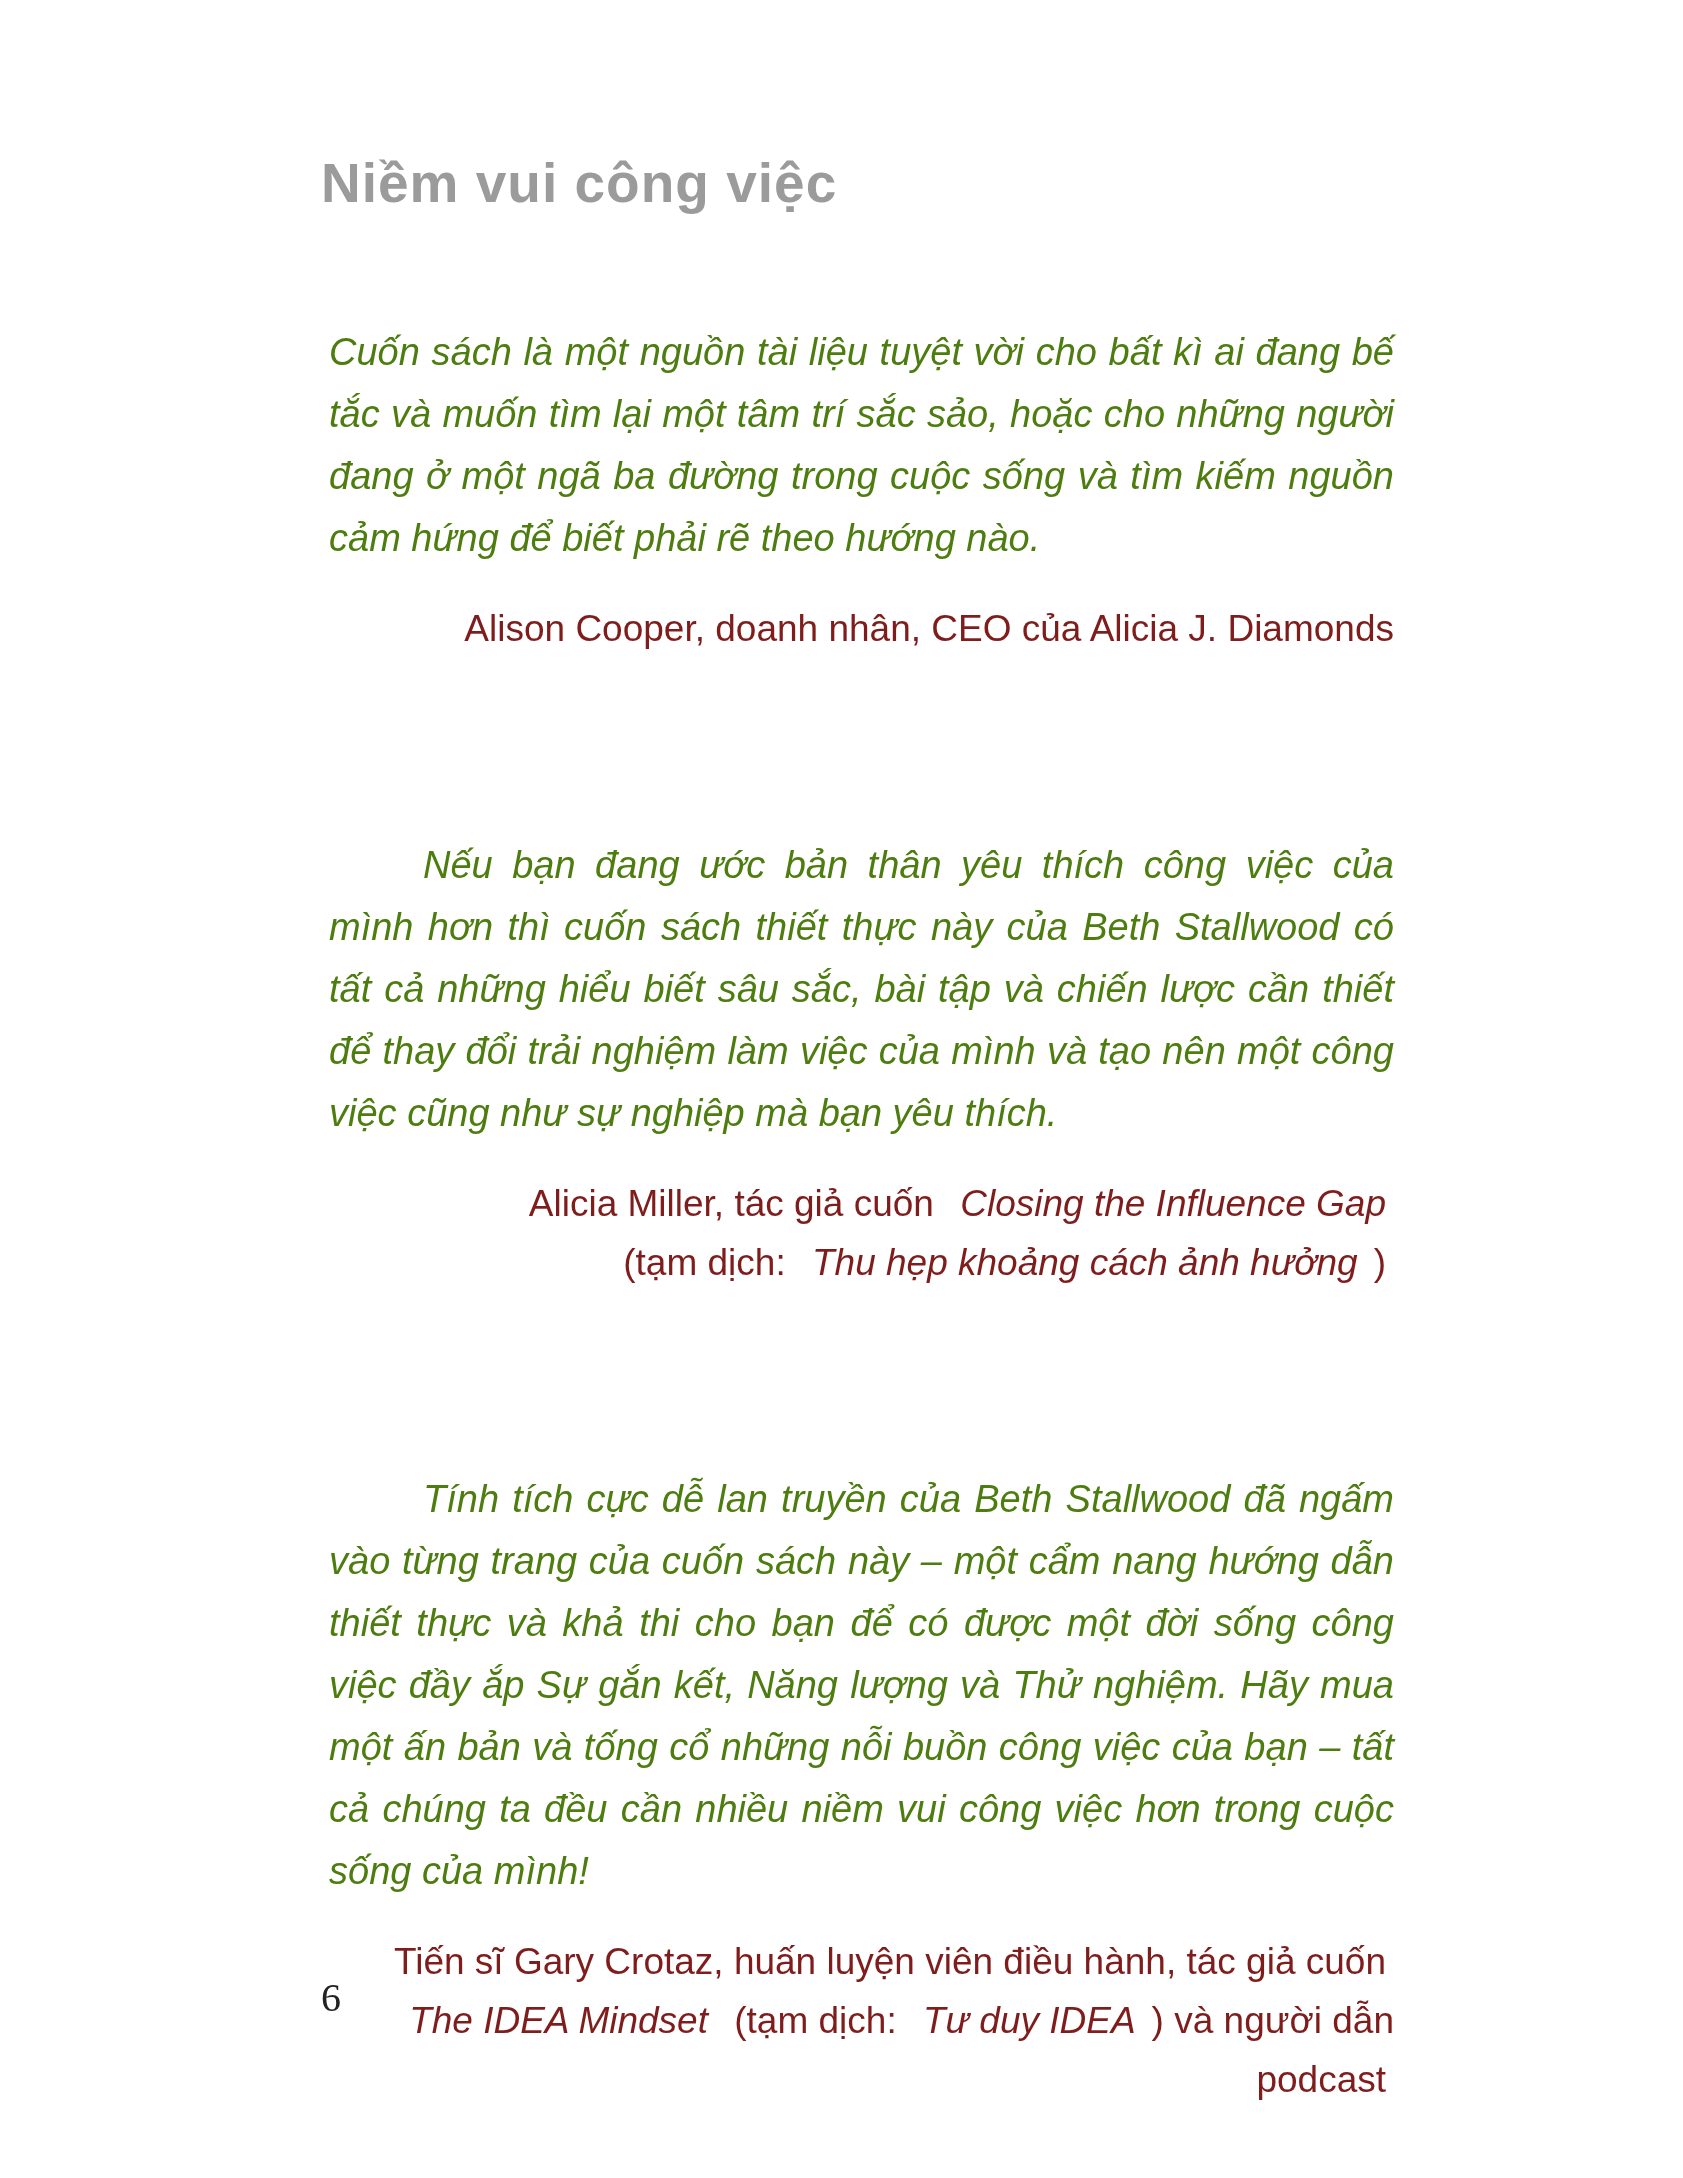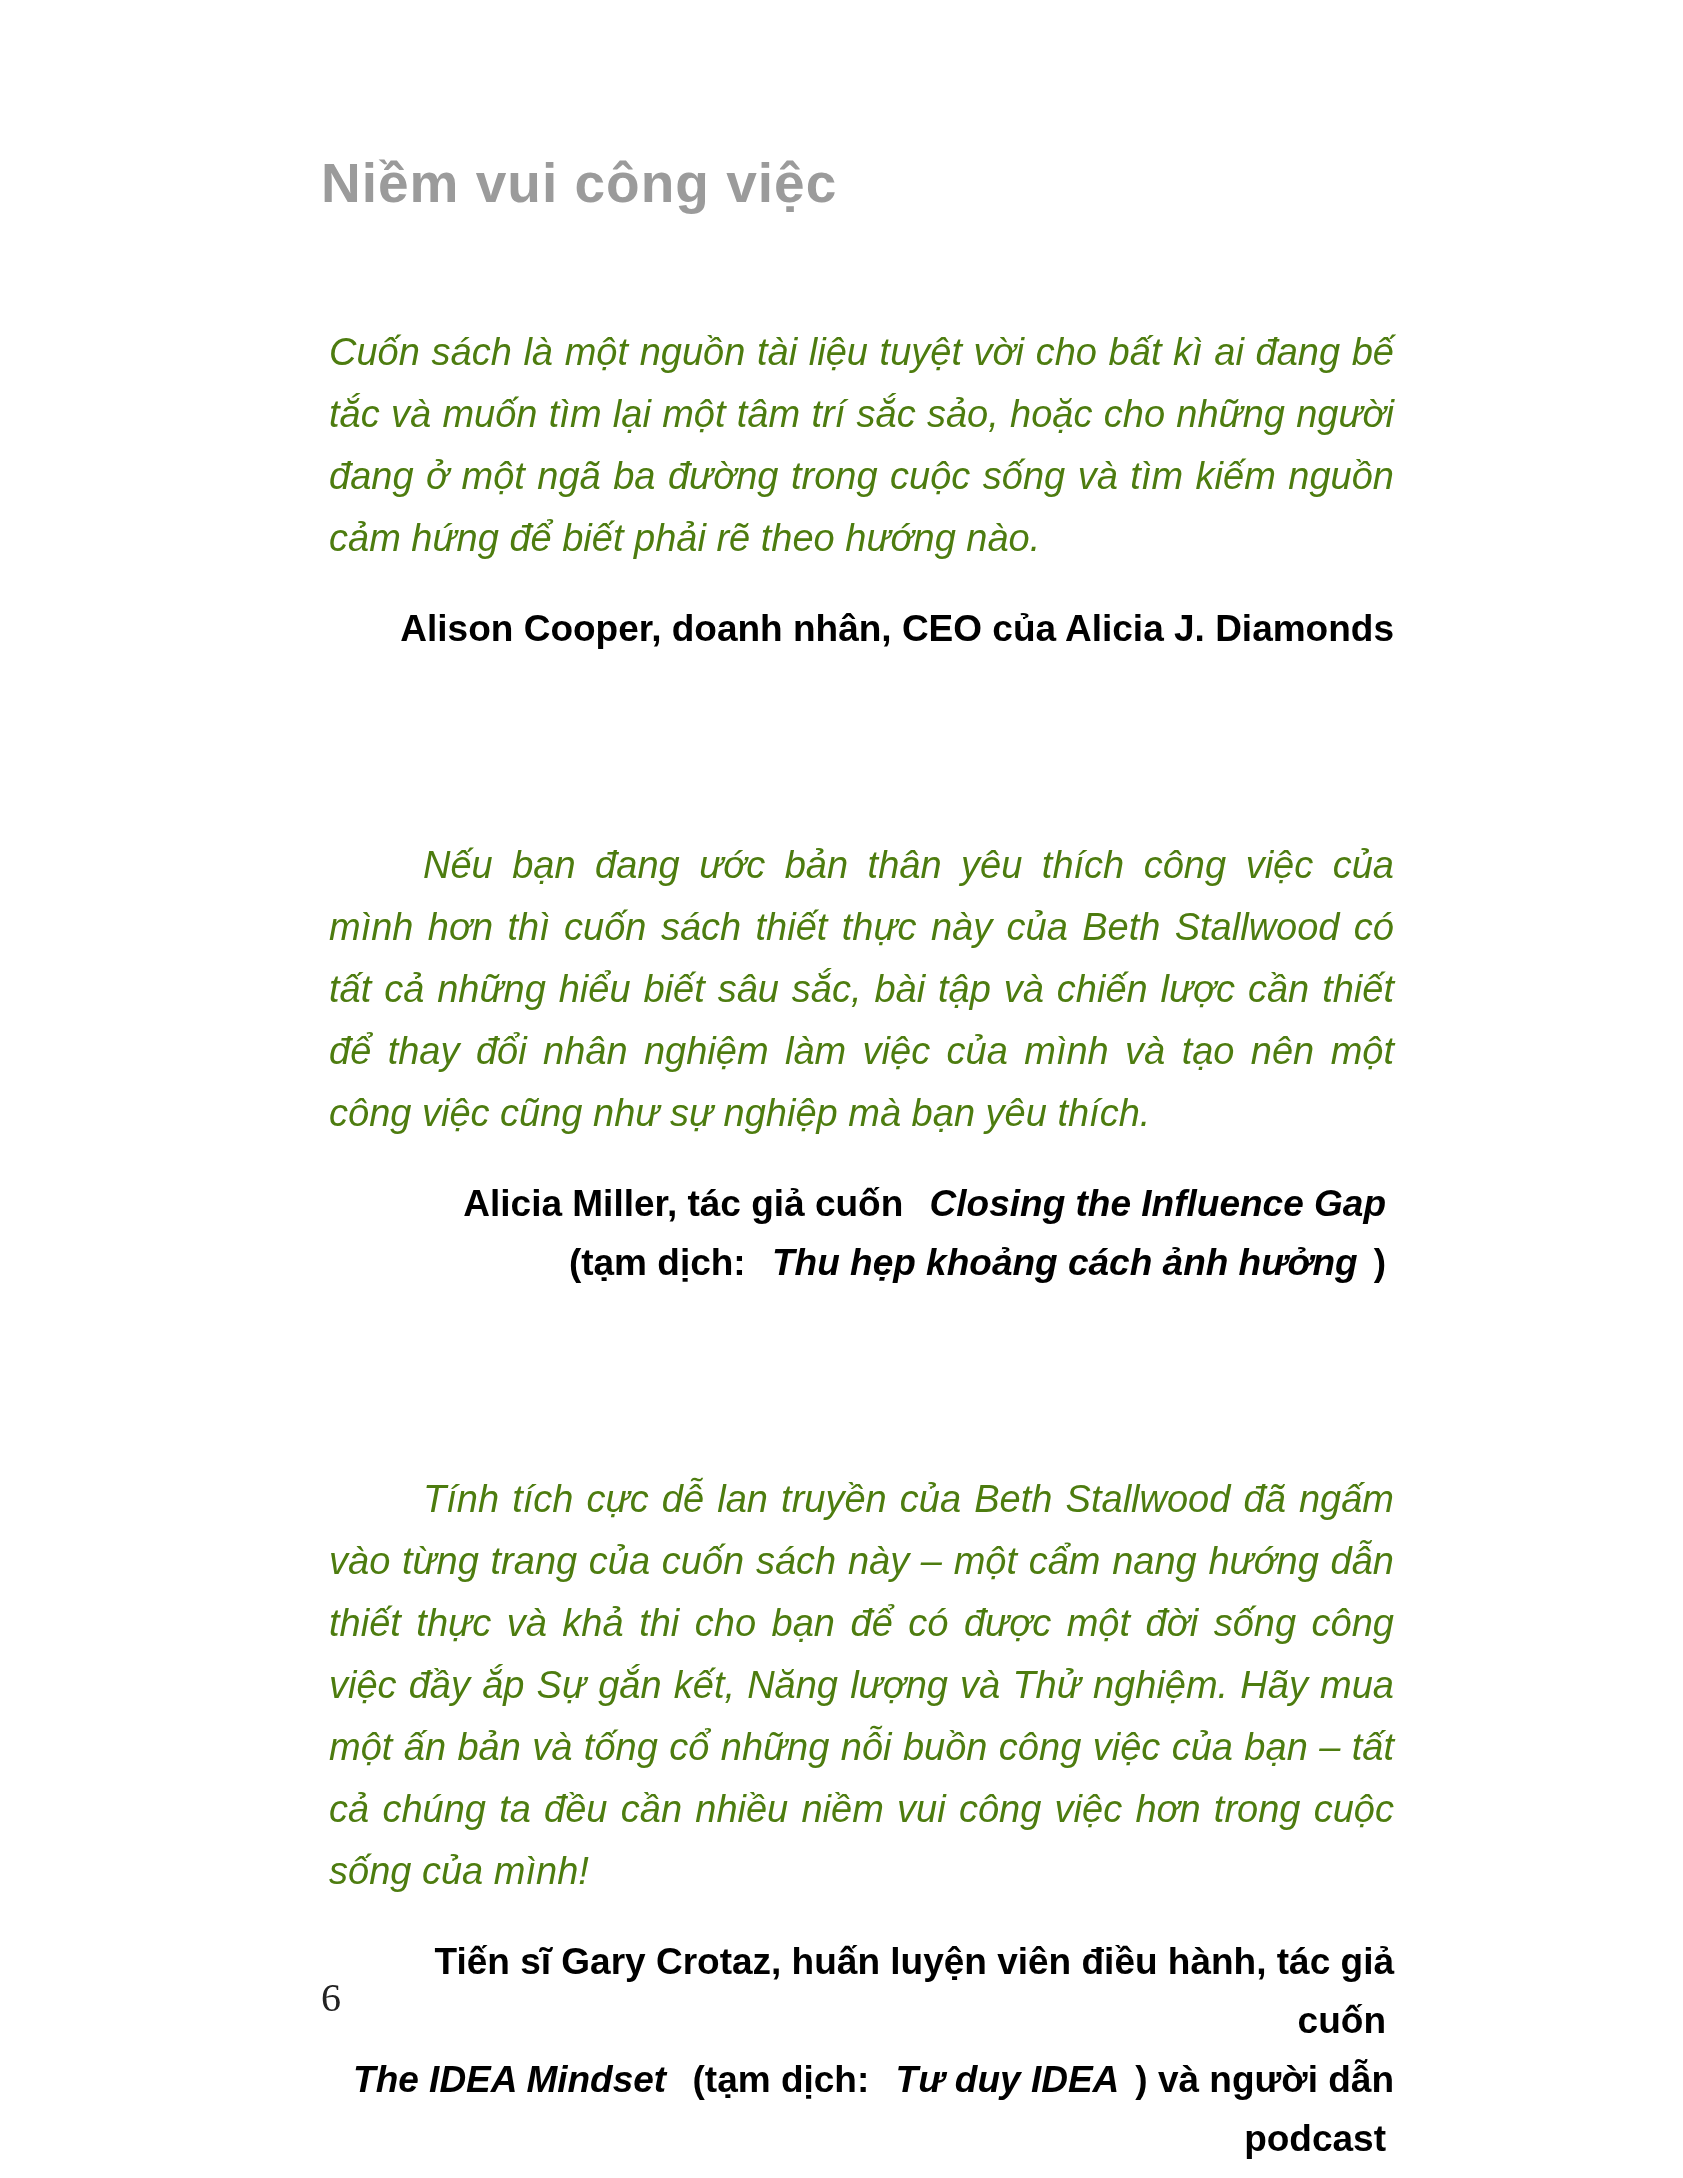--- a/index.html
+++ b/index.html
@@ -29,24 +29,24 @@
     font-size: 38px;
     font-style: italic;
     line-height: 62px;
     text-align: justify;
     color: #4d7c0f;
   }
   .quote-text.indented { text-indent: 94px; }
   .attribution {
     margin-top: 30px;
     font-size: 37px;
-    font-weight: 700;
+    font-weight: 400;
     line-height: 59px;
     text-align: right;
-    color: #000000;
+    color: #7f1d1d;
   }
   .attribution em { font-style: italic; text-align: center; }
   .page-number {
     position: absolute;
     left: 289px;
     top: 1942px;
     font-family: "Liberation Serif", serif;
     font-size: 40px;
     color: #222222;
   }
@@ -57,21 +57,21 @@
 <div class="page">
 
   <h1 class="header">Niềm vui công việc</h1>
 
   <section class="quote-block first">
     <p class="quote-text">Cuốn sách là một nguồn tài liệu tuyệt vời cho bất kì ai đang bế tắc và muốn tìm lại một tâm trí sắc sảo, hoặc cho những người đang ở một ngã ba đường trong cuộc sống và tìm kiếm nguồn cảm hứng để biết phải rẽ theo hướng nào.</p>
     <p class="attribution">Alison Cooper, doanh nhân, CEO của Alicia J. Diamonds</p>
   </section>
 
   <section class="quote-block spaced">
-    <p class="quote-text indented">Nếu bạn đang ước bản thân yêu thích công việc của mình hơn thì cuốn sách thiết thực này của Beth Stallwood có tất cả những hiểu biết sâu sắc, bài tập và chiến lược cần thiết để thay đổi nhân nghiệm làm việc của mình và tạo nên một công việc cũng như sự nghiệp mà bạn yêu thích.</p>
+    <p class="quote-text indented">Nếu bạn đang ước bản thân yêu thích công việc của mình hơn thì cuốn sách thiết thực này của Beth Stallwood có tất cả những hiểu biết sâu sắc, bài tập và chiến lược cần thiết để thay đổi trải nghiệm làm việc của mình và tạo nên một công việc cũng như sự nghiệp mà bạn yêu thích.</p>
     <p class="attribution"><span>Alicia Miller, tác giả cuốn </span><em>Closing the Influence Gap</em><br><span>(tạm dịch: </span><em>Thu hẹp khoảng cách ảnh hưởng</em><span>)</span></p>
   </section>
 
   <section class="quote-block spaced">
     <p class="quote-text indented">Tính tích cực dễ lan truyền của Beth Stallwood đã ngấm vào từng trang của cuốn sách này – một cẩm nang hướng dẫn thiết thực và khả thi cho bạn để có được một đời sống công việc đầy ắp Sự gắn kết, Năng lượng và Thử nghiệm. Hãy mua một ấn bản và tống cổ những nỗi buồn công việc của bạn – tất cả chúng ta đều cần nhiều niềm vui công việc hơn trong cuộc sống của mình!</p>
     <p class="attribution"><span>Tiến sĩ Gary Crotaz, huấn luyện viên điều hành, tác giả cuốn</span><br><em>The IDEA Mindset</em><span> (tạm dịch: </span><em>Tư duy IDEA</em><span>) và người dẫn podcast</span><br></p>
   </section>
 
   <div class="page-number">6</div>
 

